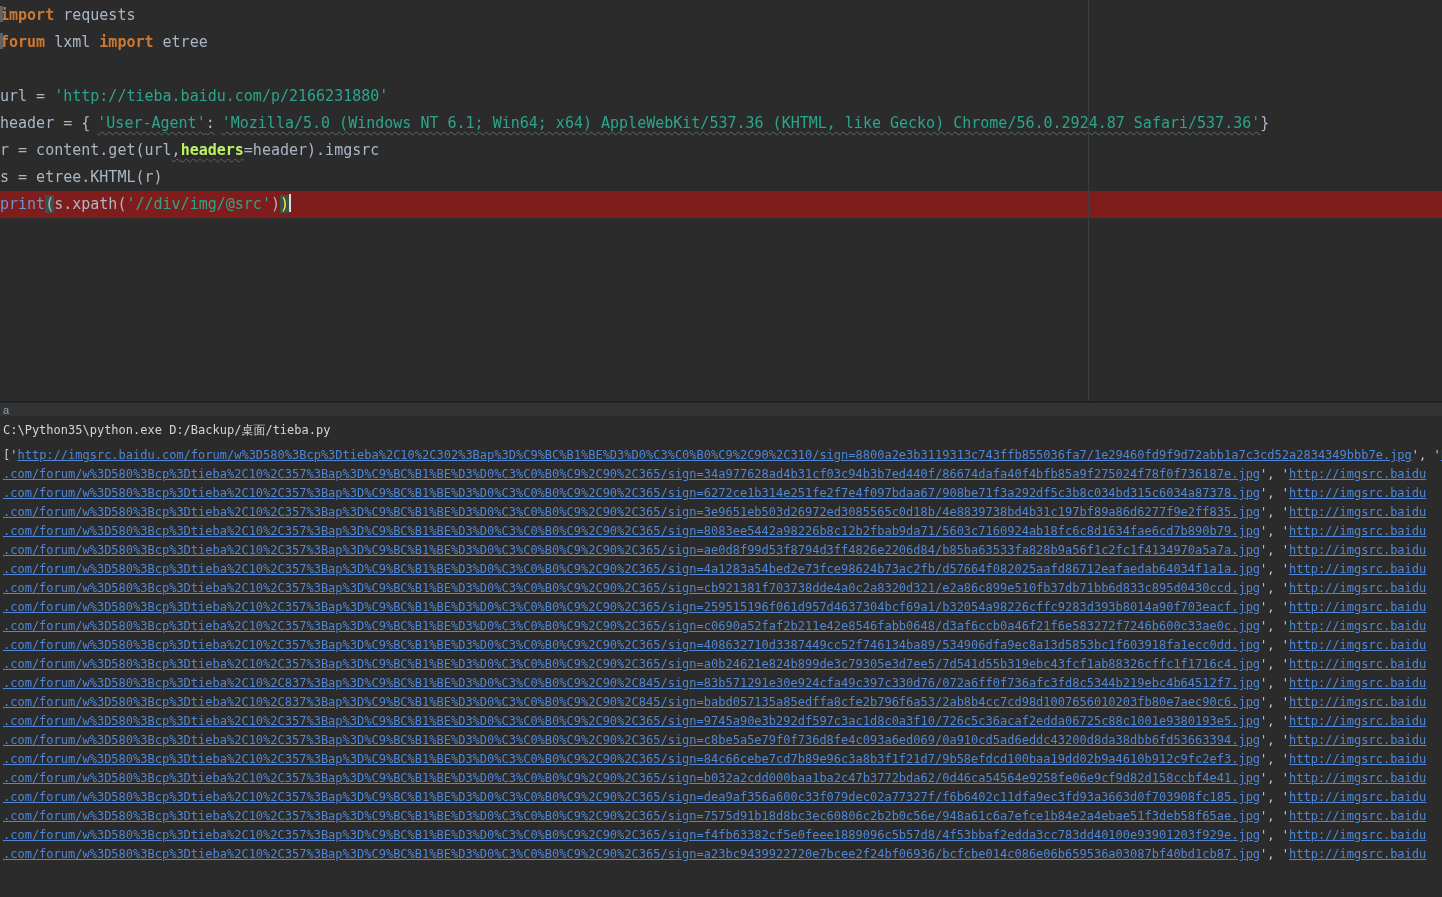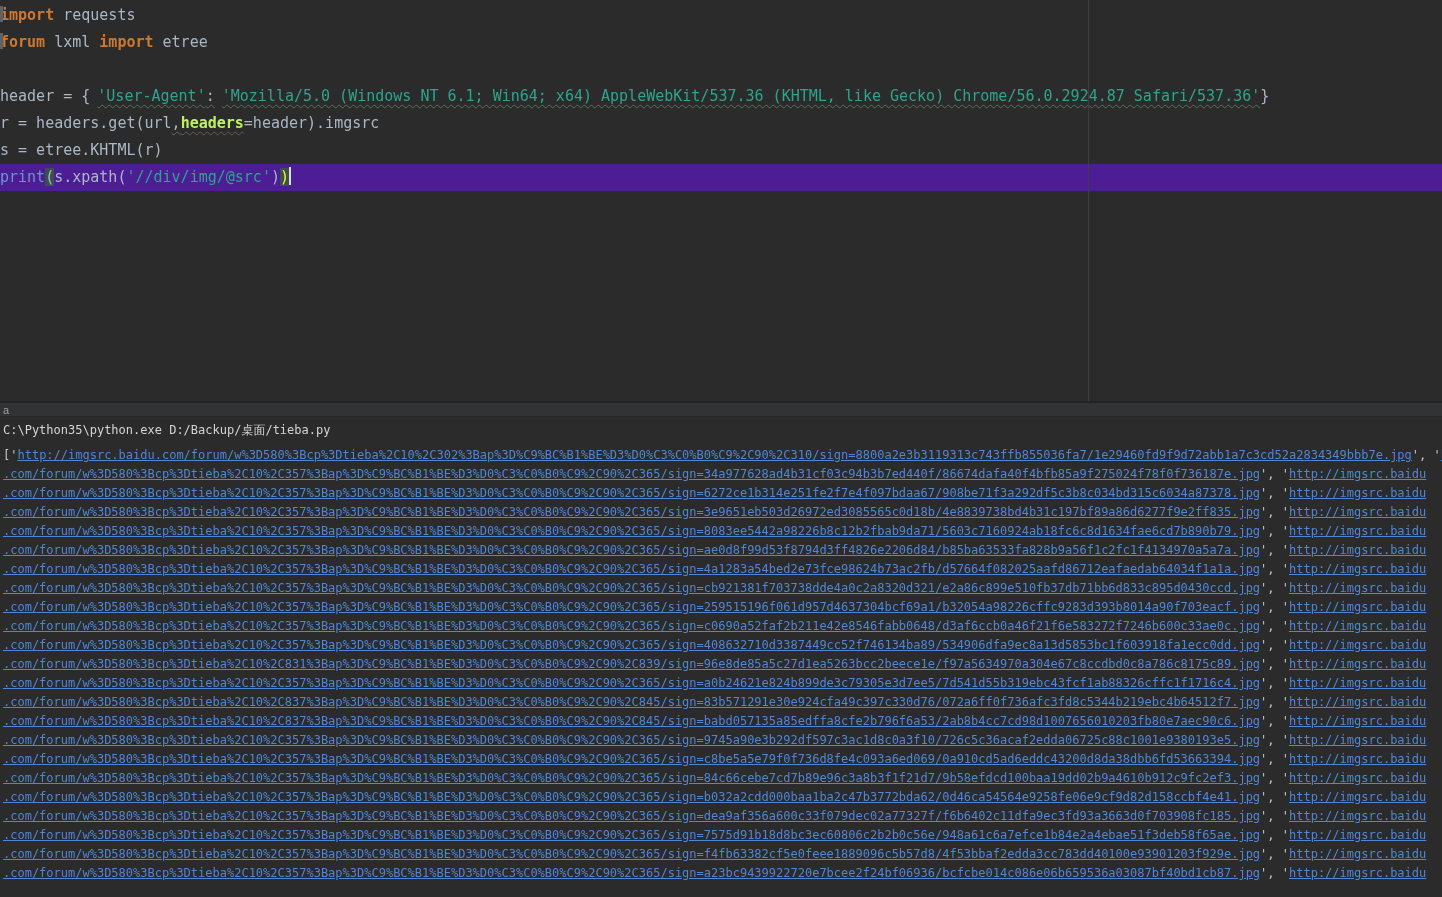--- a/index.html
+++ b/index.html
@@ -5,21 +5,21 @@
   * { margin:0; padding:0; box-sizing:border-box; }
   html,body { width:1442px; height:897px; overflow:hidden; background:#2b2b2b; }
   body { font-family:"DejaVu Sans Mono", monospace; }
 
   
   .editor { position:relative; width:1442px; height:401px; background:#2b2b2b; }
   .margin-guide { position:absolute; left:1088px; top:0; height:401px; width:1px;
                   background:#3c3f41; z-index:3; }
   .code-area { position:relative; padding-top:2px; font-size:15px; z-index:1; }
   .code-line { height:27px; line-height:27px; white-space:pre; }
-  .cursorline { background:#4c1d95; }
+  .cursorline { background:#7f1d1d; }
   .gutter-mark { position:absolute; left:0; width:3px; height:16px; background:#5e6265; z-index:2; }
   .gm1 { top:6px; } .gm2 { top:33px; }
 
   .t-kw      { color:#cc7832; font-weight:bold; }
   .t-plain   { color:#a9b7c6; }
   .t-str     { color:#2da58c; }
   .t-strw    { color:#2da58c; text-decoration:underline wavy #55705f 1px; text-underline-offset:3px;margin-left:7px; }
   .t-plainw  { color:#a9b7c6; text-decoration:underline wavy #55705f 1px; text-underline-offset:3px; }
   .t-paramw  { color:#bef264; text-decoration:underline wavy #6b5a4a 1px; text-underline-offset:3px;font-weight:bold; }
   .t-builtin { color:#6e94cd; }
@@ -43,22 +43,23 @@
 <body>
 
 <div class="editor">
   <div class="margin-guide"></div>
   <div class="gutter-mark gm1"></div>
   <div class="gutter-mark gm2"></div>
   <div class="code-area">
       <div class="code-line"><span class="t-kw">import</span><span class="t-plain"> requests</span></div>
       <div class="code-line"><span class="t-kw">forum</span><span class="t-plain"> lxml </span><span class="t-kw">import</span><span class="t-plain"> etree</span></div>
       <div class="code-line"></div>
+      <div class="code-line"><span class="t-plain">url = </span><span class="t-str">'http://tieba.baidu.com/p/2166231880'</span></div>
       <div class="code-line"><span class="t-plain">header = {</span><span class="t-strw">'User-Agent'</span><span class="t-plainw">:</span><span class="t-strw">'Mozilla/5.0 (Windows NT 6.1; Win64; x64) AppleWebKit/537.36 (KHTML, like Gecko) Chrome/56.0.2924.87 Safari/537.36'</span><span class="t-plain">}</span></div>
-      <div class="code-line"><span class="t-plain">r = headers.get(url</span><span class="t-plainw">,</span><span class="t-paramw">headers</span><span class="t-plain">=header).imgsrc</span></div>
+      <div class="code-line"><span class="t-plain">r = content.get(url</span><span class="t-plainw">,</span><span class="t-paramw">headers</span><span class="t-plain">=header).imgsrc</span></div>
       <div class="code-line"><span class="t-plain">s = etree.KHTML(r)</span></div>
       <div class="code-line cursorline"><span class="t-builtin">print</span><span class="t-brace">(</span><span class="t-plain">s.xpath(</span><span class="t-str">'//div/img/@src'</span><span class="t-plain">)</span><span class="t-bracey">)</span><span class="t-cursor"></span></div>
     </div>
 </div>
 
 <div class="console-tab-strip">
   <span>a</span>
 </div>
 
 <div class="console">
@@ -68,21 +69,20 @@
       <div class="console-line"><span class="t-link">.com/forum/w%3D580%3Bcp%3Dtieba%2C10%2C357%3Bap%3D%C9%BC%B1%BE%D3%D0%C3%C0%B0%C9%2C90%2C365/sign=34a977628ad4b31cf03c94b3b7ed440f/86674dafa40f4bfb85a9f275024f78f0f736187e.jpg</span><span class="t-cplain">', '</span><span class="t-link">http://imgsrc.baidu</span></div>
       <div class="console-line"><span class="t-link">.com/forum/w%3D580%3Bcp%3Dtieba%2C10%2C357%3Bap%3D%C9%BC%B1%BE%D3%D0%C3%C0%B0%C9%2C90%2C365/sign=6272ce1b314e251fe2f7e4f097bdaa67/908be71f3a292df5c3b8c034bd315c6034a87378.jpg</span><span class="t-cplain">', '</span><span class="t-link">http://imgsrc.baidu</span></div>
       <div class="console-line"><span class="t-link">.com/forum/w%3D580%3Bcp%3Dtieba%2C10%2C357%3Bap%3D%C9%BC%B1%BE%D3%D0%C3%C0%B0%C9%2C90%2C365/sign=3e9651eb503d26972ed3085565c0d18b/4e8839738bd4b31c197bf89a86d6277f9e2ff835.jpg</span><span class="t-cplain">', '</span><span class="t-link">http://imgsrc.baidu</span></div>
       <div class="console-line"><span class="t-link">.com/forum/w%3D580%3Bcp%3Dtieba%2C10%2C357%3Bap%3D%C9%BC%B1%BE%D3%D0%C3%C0%B0%C9%2C90%2C365/sign=8083ee5442a98226b8c12b2fbab9da71/5603c7160924ab18fc6c8d1634fae6cd7b890b79.jpg</span><span class="t-cplain">', '</span><span class="t-link">http://imgsrc.baidu</span></div>
       <div class="console-line"><span class="t-link">.com/forum/w%3D580%3Bcp%3Dtieba%2C10%2C357%3Bap%3D%C9%BC%B1%BE%D3%D0%C3%C0%B0%C9%2C90%2C365/sign=ae0d8f99d53f8794d3ff4826e2206d84/b85ba63533fa828b9a56f1c2fc1f4134970a5a7a.jpg</span><span class="t-cplain">', '</span><span class="t-link">http://imgsrc.baidu</span></div>
       <div class="console-line"><span class="t-link">.com/forum/w%3D580%3Bcp%3Dtieba%2C10%2C357%3Bap%3D%C9%BC%B1%BE%D3%D0%C3%C0%B0%C9%2C90%2C365/sign=4a1283a54bed2e73fce98624b73ac2fb/d57664f082025aafd86712eafaedab64034f1a1a.jpg</span><span class="t-cplain">', '</span><span class="t-link">http://imgsrc.baidu</span></div>
       <div class="console-line"><span class="t-link">.com/forum/w%3D580%3Bcp%3Dtieba%2C10%2C357%3Bap%3D%C9%BC%B1%BE%D3%D0%C3%C0%B0%C9%2C90%2C365/sign=cb921381f703738dde4a0c2a8320d321/e2a86c899e510fb37db71bb6d833c895d0430ccd.jpg</span><span class="t-cplain">', '</span><span class="t-link">http://imgsrc.baidu</span></div>
       <div class="console-line"><span class="t-link">.com/forum/w%3D580%3Bcp%3Dtieba%2C10%2C357%3Bap%3D%C9%BC%B1%BE%D3%D0%C3%C0%B0%C9%2C90%2C365/sign=259515196f061d957d4637304bcf69a1/b32054a98226cffc9283d393b8014a90f703eacf.jpg</span><span class="t-cplain">', '</span><span class="t-link">http://imgsrc.baidu</span></div>
       <div class="console-line"><span class="t-link">.com/forum/w%3D580%3Bcp%3Dtieba%2C10%2C357%3Bap%3D%C9%BC%B1%BE%D3%D0%C3%C0%B0%C9%2C90%2C365/sign=c0690a52faf2b211e42e8546fabb0648/d3af6ccb0a46f21f6e583272f7246b600c33ae0c.jpg</span><span class="t-cplain">', '</span><span class="t-link">http://imgsrc.baidu</span></div>
       <div class="console-line"><span class="t-link">.com/forum/w%3D580%3Bcp%3Dtieba%2C10%2C357%3Bap%3D%C9%BC%B1%BE%D3%D0%C3%C0%B0%C9%2C90%2C365/sign=408632710d3387449cc52f746134ba89/534906dfa9ec8a13d5853bc1f603918fa1ecc0dd.jpg</span><span class="t-cplain">', '</span><span class="t-link">http://imgsrc.baidu</span></div>
-      <div class="console-line"><span class="t-link">.com/forum/w%3D580%3Bcp%3Dtieba%2C10%2C831%3Bap%3D%C9%BC%B1%BE%D3%D0%C3%C0%B0%C9%2C90%2C839/sign=96e8de85a5c27d1ea5263bcc2beece1e/f97a5634970a304e67c8ccdbd0c8a786c8175c89.jpg</span><span class="t-cplain">', '</span><span class="t-link">http://imgsrc.baidu</span></div>
       <div class="console-line"><span class="t-link">.com/forum/w%3D580%3Bcp%3Dtieba%2C10%2C357%3Bap%3D%C9%BC%B1%BE%D3%D0%C3%C0%B0%C9%2C90%2C365/sign=a0b24621e824b899de3c79305e3d7ee5/7d541d55b319ebc43fcf1ab88326cffc1f1716c4.jpg</span><span class="t-cplain">', '</span><span class="t-link">http://imgsrc.baidu</span></div>
       <div class="console-line"><span class="t-link">.com/forum/w%3D580%3Bcp%3Dtieba%2C10%2C837%3Bap%3D%C9%BC%B1%BE%D3%D0%C3%C0%B0%C9%2C90%2C845/sign=83b571291e30e924cfa49c397c330d76/072a6ff0f736afc3fd8c5344b219ebc4b64512f7.jpg</span><span class="t-cplain">', '</span><span class="t-link">http://imgsrc.baidu</span></div>
       <div class="console-line"><span class="t-link">.com/forum/w%3D580%3Bcp%3Dtieba%2C10%2C837%3Bap%3D%C9%BC%B1%BE%D3%D0%C3%C0%B0%C9%2C90%2C845/sign=babd057135a85edffa8cfe2b796f6a53/2ab8b4cc7cd98d1007656010203fb80e7aec90c6.jpg</span><span class="t-cplain">', '</span><span class="t-link">http://imgsrc.baidu</span></div>
       <div class="console-line"><span class="t-link">.com/forum/w%3D580%3Bcp%3Dtieba%2C10%2C357%3Bap%3D%C9%BC%B1%BE%D3%D0%C3%C0%B0%C9%2C90%2C365/sign=9745a90e3b292df597c3ac1d8c0a3f10/726c5c36acaf2edda06725c88c1001e9380193e5.jpg</span><span class="t-cplain">', '</span><span class="t-link">http://imgsrc.baidu</span></div>
       <div class="console-line"><span class="t-link">.com/forum/w%3D580%3Bcp%3Dtieba%2C10%2C357%3Bap%3D%C9%BC%B1%BE%D3%D0%C3%C0%B0%C9%2C90%2C365/sign=c8be5a5e79f0f736d8fe4c093a6ed069/0a910cd5ad6eddc43200d8da38dbb6fd53663394.jpg</span><span class="t-cplain">', '</span><span class="t-link">http://imgsrc.baidu</span></div>
       <div class="console-line"><span class="t-link">.com/forum/w%3D580%3Bcp%3Dtieba%2C10%2C357%3Bap%3D%C9%BC%B1%BE%D3%D0%C3%C0%B0%C9%2C90%2C365/sign=84c66cebe7cd7b89e96c3a8b3f1f21d7/9b58efdcd100baa19dd02b9a4610b912c9fc2ef3.jpg</span><span class="t-cplain">', '</span><span class="t-link">http://imgsrc.baidu</span></div>
       <div class="console-line"><span class="t-link">.com/forum/w%3D580%3Bcp%3Dtieba%2C10%2C357%3Bap%3D%C9%BC%B1%BE%D3%D0%C3%C0%B0%C9%2C90%2C365/sign=b032a2cdd000baa1ba2c47b3772bda62/0d46ca54564e9258fe06e9cf9d82d158ccbf4e41.jpg</span><span class="t-cplain">', '</span><span class="t-link">http://imgsrc.baidu</span></div>
       <div class="console-line"><span class="t-link">.com/forum/w%3D580%3Bcp%3Dtieba%2C10%2C357%3Bap%3D%C9%BC%B1%BE%D3%D0%C3%C0%B0%C9%2C90%2C365/sign=dea9af356a600c33f079dec02a77327f/f6b6402c11dfa9ec3fd93a3663d0f703908fc185.jpg</span><span class="t-cplain">', '</span><span class="t-link">http://imgsrc.baidu</span></div>
       <div class="console-line"><span class="t-link">.com/forum/w%3D580%3Bcp%3Dtieba%2C10%2C357%3Bap%3D%C9%BC%B1%BE%D3%D0%C3%C0%B0%C9%2C90%2C365/sign=7575d91b18d8bc3ec60806c2b2b0c56e/948a61c6a7efce1b84e2a4ebae51f3deb58f65ae.jpg</span><span class="t-cplain">', '</span><span class="t-link">http://imgsrc.baidu</span></div>
       <div class="console-line"><span class="t-link">.com/forum/w%3D580%3Bcp%3Dtieba%2C10%2C357%3Bap%3D%C9%BC%B1%BE%D3%D0%C3%C0%B0%C9%2C90%2C365/sign=f4fb63382cf5e0feee1889096c5b57d8/4f53bbaf2edda3cc783dd40100e93901203f929e.jpg</span><span class="t-cplain">', '</span><span class="t-link">http://imgsrc.baidu</span></div>

